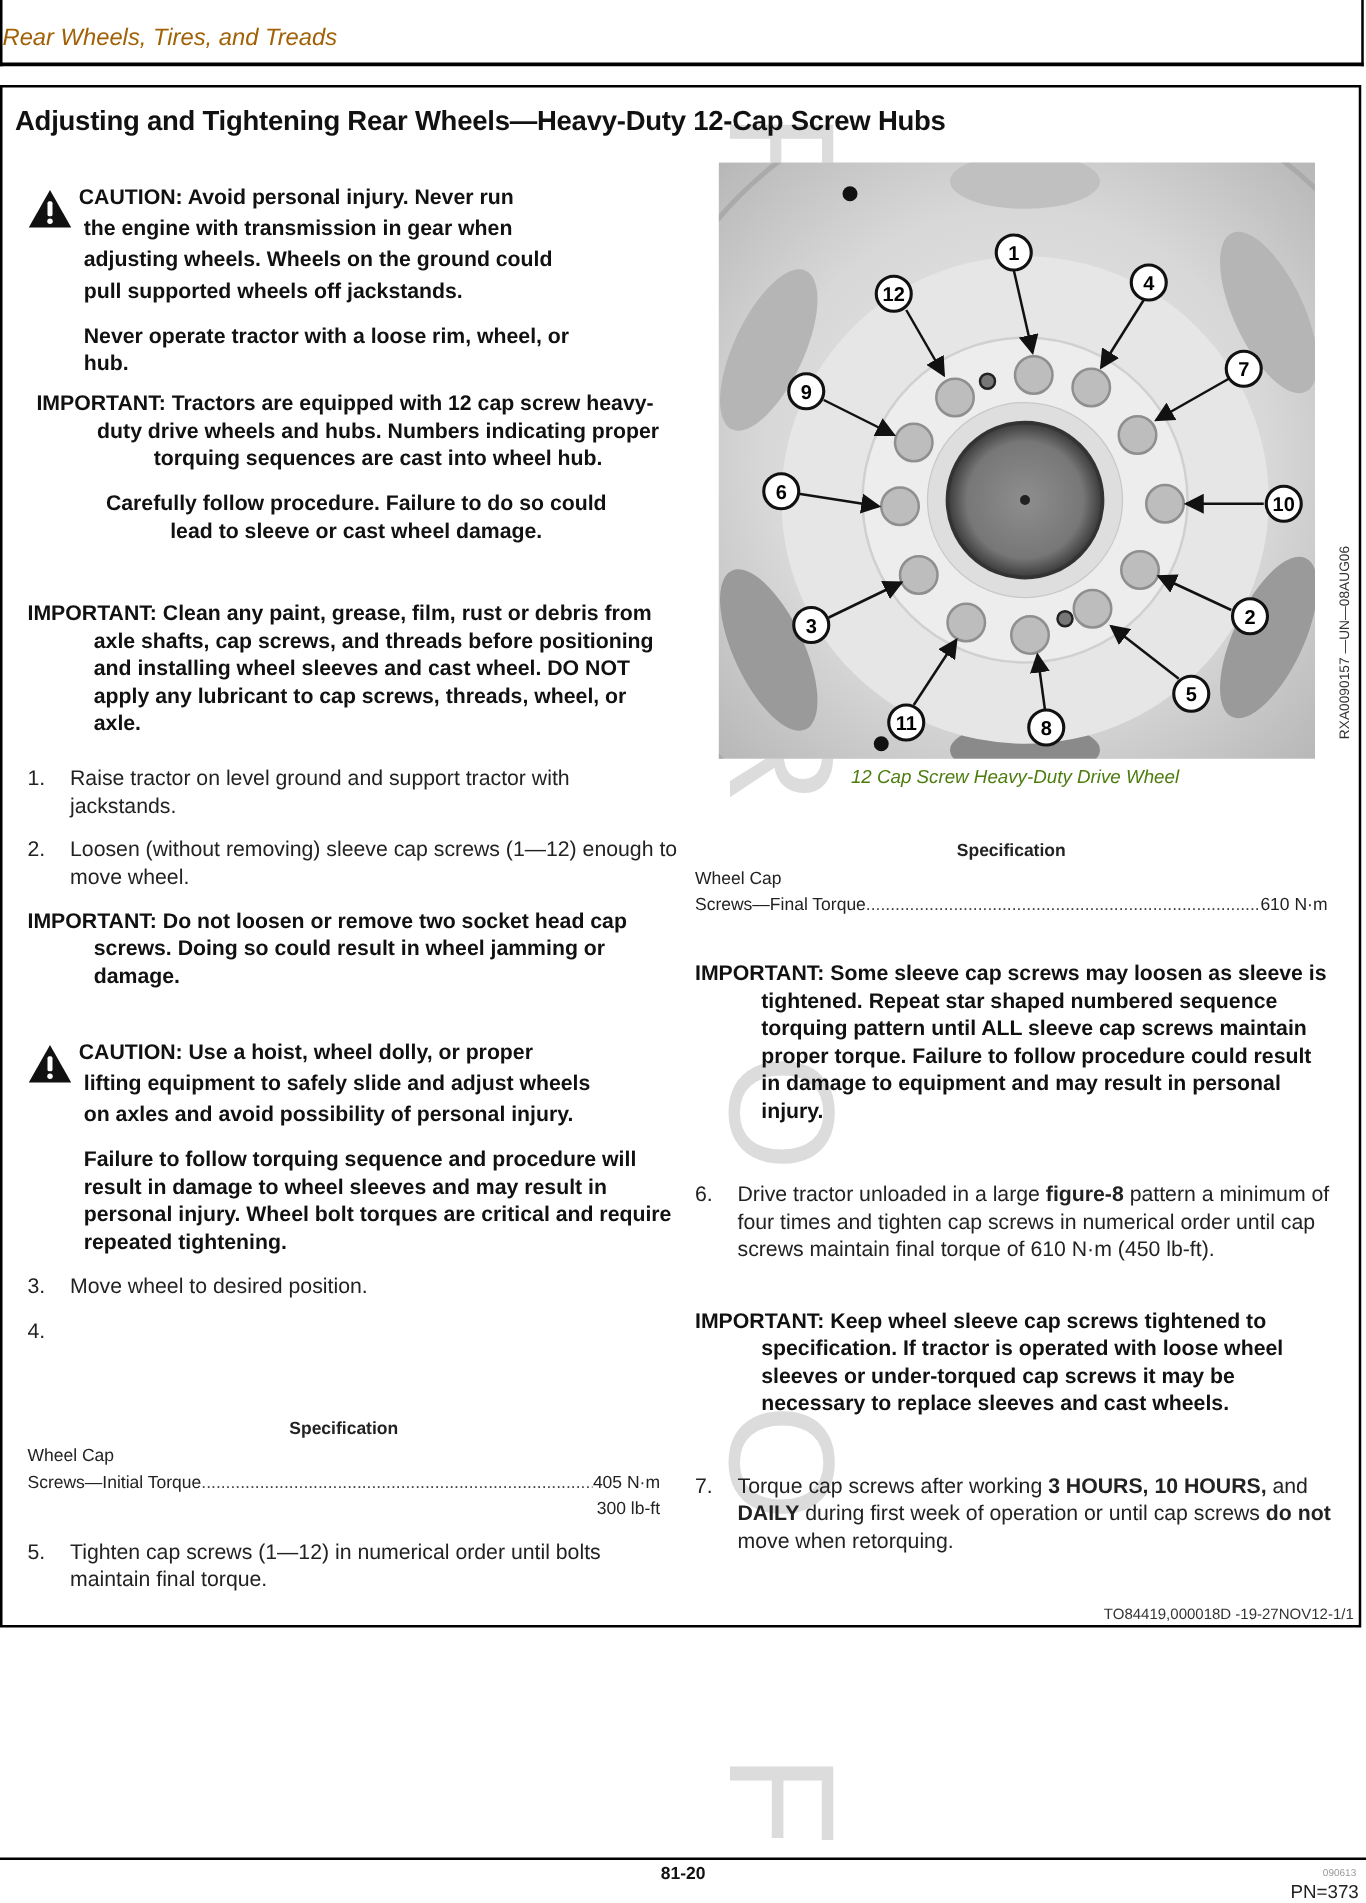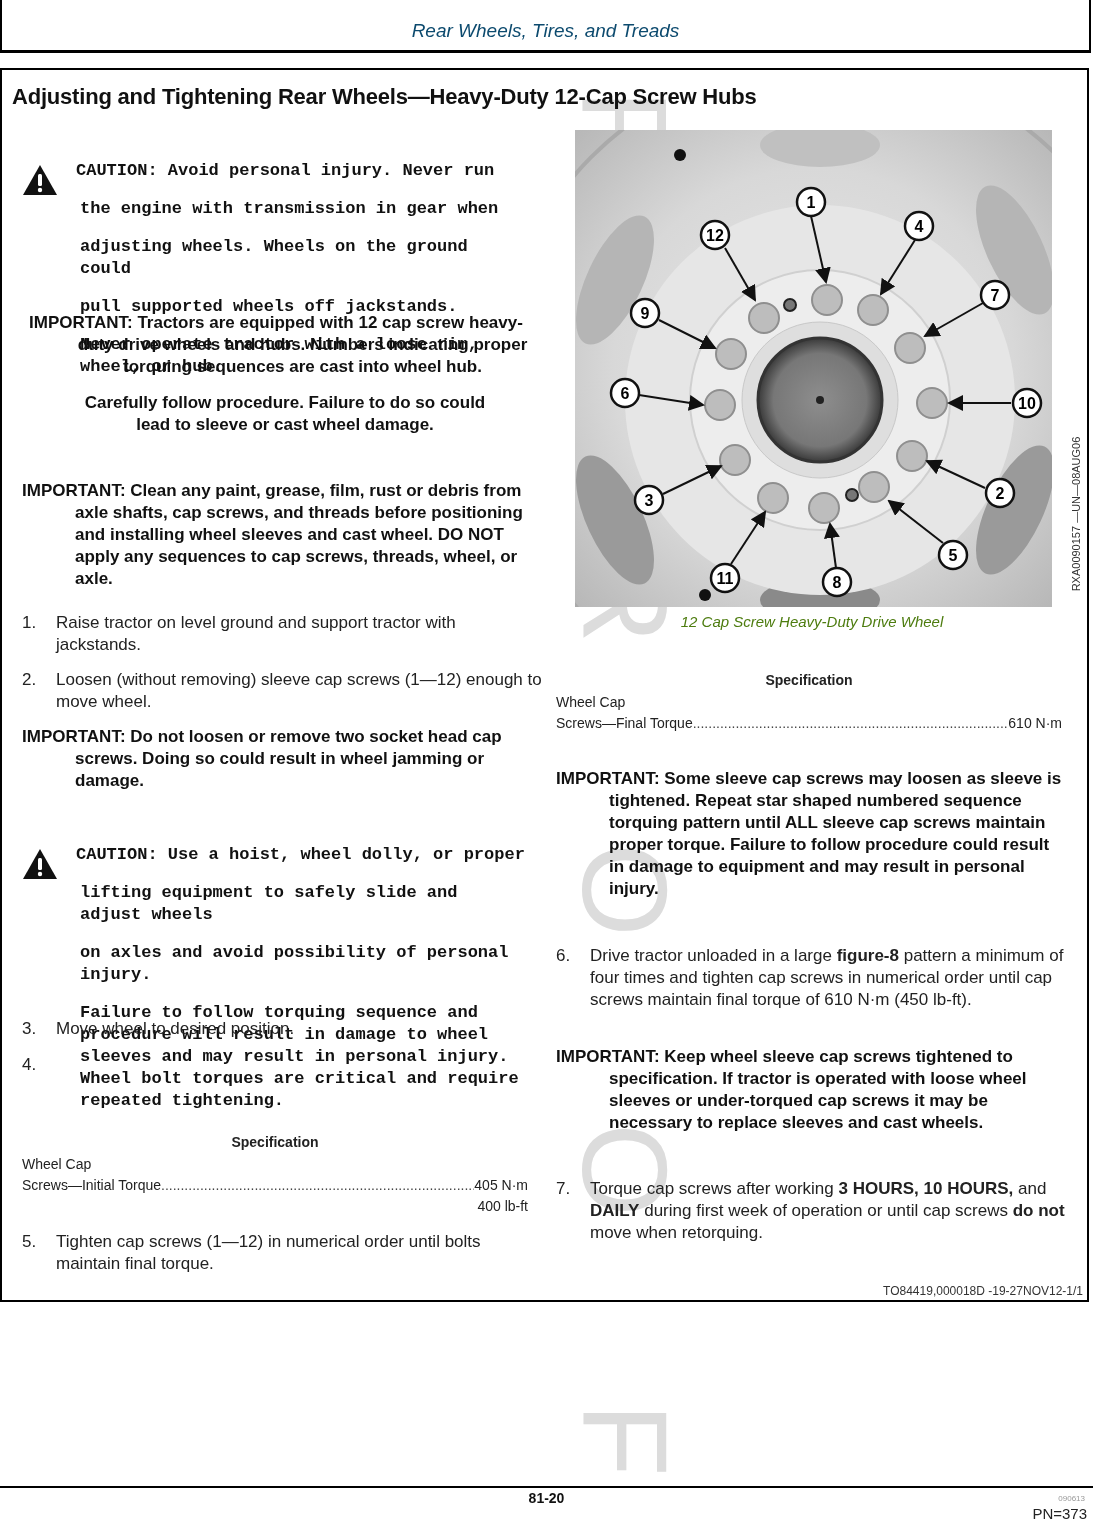--- a/index.html
+++ b/index.html
@@ -1,35 +1,35 @@
 <!DOCTYPE html>
 <html><head>
 <meta charset="utf-8">
 <style>
   html, body { margin:0; padding:0; background:#fff; }
   body { width:1093px; height:1522px; position:relative; overflow:hidden;
          font-family:"Liberation Sans", sans-serif; color:#111; }
   .header-box { position:absolute; left:0; top:0; width:1087px; height:50px;
          border-left:2px solid #000; border-right:2px solid #000; border-bottom:3px solid #000; }
-  .header-title { position:absolute; left:0; right:0; top:20px; text-align:center;
-         font-style:italic; font-size:19px; color:#0c4a6e; }
+  .header-title { position:absolute; left:0; right:0; top:20px; text-align:left;
+         font-style:italic; font-size:19px; color:#a16207; }
   .frame { position:absolute; left:0; top:68px; width:1089px; height:1234px;
          border:2px solid #000; box-sizing:border-box; }
   .page-title { position:absolute; left:12px; top:84px; font-size:22px; font-weight:bold; color:#111; letter-spacing:-0.2px; }
   .watermark { position:absolute; left:570px; top:75px; width:110px; height:1400px; pointer-events:none; z-index:0; }
   .watermark span { position:absolute; left:0; width:110px; display:block; font-size:120px; color:#dcdcdc;
          font-family:"Liberation Sans", sans-serif; transform:rotate(90deg); text-align:center; line-height:110px; }
   .col { position:absolute; z-index:1; }
   .left { left:22px; width:520px; }
   .right { left:556px; width:512px; }
   .caution { position:relative; font-weight:bold; font-size:17px; line-height:22px; }
   .caution .warn { position:absolute; left:0; top:4px; width:36px; height:32px; }
   .caution .first { padding-left:38px; }
   .caution .cont { padding-left:42px; }
-  .caution p { margin:16px;font-family:Liberation Mono, monospace; }
+  .caution p { margin:3px; }
   .caution p.para2 { margin-top:14px; padding-left:42px; }
   .important { font-weight:bold; font-size:17px; line-height:22px; }
   .important p { margin:0; padding-left:53px; text-indent:-53px; }
   .important p.para2 { text-indent:0; margin-top:14px; }
   .step { position:relative; font-size:17px; line-height:22px; padding-left:34px; color:#222; }
   .step .num { position:absolute; left:0; top:0; }
   .spec { font-size:14px; line-height:21px; color:#222; }
   .spec .spec-title { text-align:center; font-weight:bold; font-size:14px; margin-bottom:1px; }
   .spec .row { display:flex; align-items:baseline; }
   .spec .dots { flex:1; overflow:hidden; white-space:nowrap; color:#444; }
@@ -82,21 +82,21 @@
 
 <div class="col left" style="top:312px;text-align:center;">
   <div class="important">
     <p style="width:455px;padding-left:53px">IMPORTANT: Tractors are equipped with 12 cap screw heavy-duty drive wheels and hubs. Numbers indicating proper torquing sequences are cast into wheel hub.</p>
     <p class="para2" style="width:420px">Carefully follow procedure.  Failure to do so could lead to sleeve or cast wheel damage.</p>
   </div>
 </div>
 
 <div class="col left" style="top:480px;">
   <div class="important">
-    <p style="width:465px">IMPORTANT: Clean any paint, grease, film, rust or debris from axle shafts, cap screws, and threads before positioning and installing wheel sleeves and cast wheel.  DO NOT apply any sequences to cap screws, threads, wheel, or axle.</p>
+    <p style="width:465px">IMPORTANT: Clean any paint, grease, film, rust or debris from axle shafts, cap screws, and threads before positioning and installing wheel sleeves and cast wheel.  DO NOT apply any lubricant to cap screws, threads, wheel, or axle.</p>
   </div>
 </div>
 
 <div class="col left" style="top:612px;">
   <div class="step"><span class="num">1.</span><span>Raise tractor on level ground and support tractor with jackstands.</span></div>
 </div>
 
 <div class="col left" style="top:669px;">
   <div class="step"><span class="num">2.</span><span>Loosen (without removing) sleeve cap screws (1—12) enough to move wheel.</span></div>
 </div>
@@ -131,21 +131,21 @@
 
 <div class="col left" style="top:1132px; width:506px;">
   <div class="spec">
     <div class="spec-title">Specification</div>
     <div>Wheel  Cap</div>
     <div class="row">
       <span>Screws—Initial Torque</span>
       <span class="dots">................................................................................................</span>
       <span>405 N·m</span>
     </div>
-    <div class="unit2">400  lb-ft</div>
+    <div class="unit2">300  lb-ft</div>
   </div>
 </div>
 
 <div class="col left" style="top:1231px;">
   <div class="step" style="width:470px"><span class="num">5.</span><span>Tighten cap screws (1—12) in numerical order until bolts maintain final torque.</span></div>
 </div>
 
 <div class="figure">
   <svg width="477" height="477" viewBox="0 0 477 477">
     <defs>

